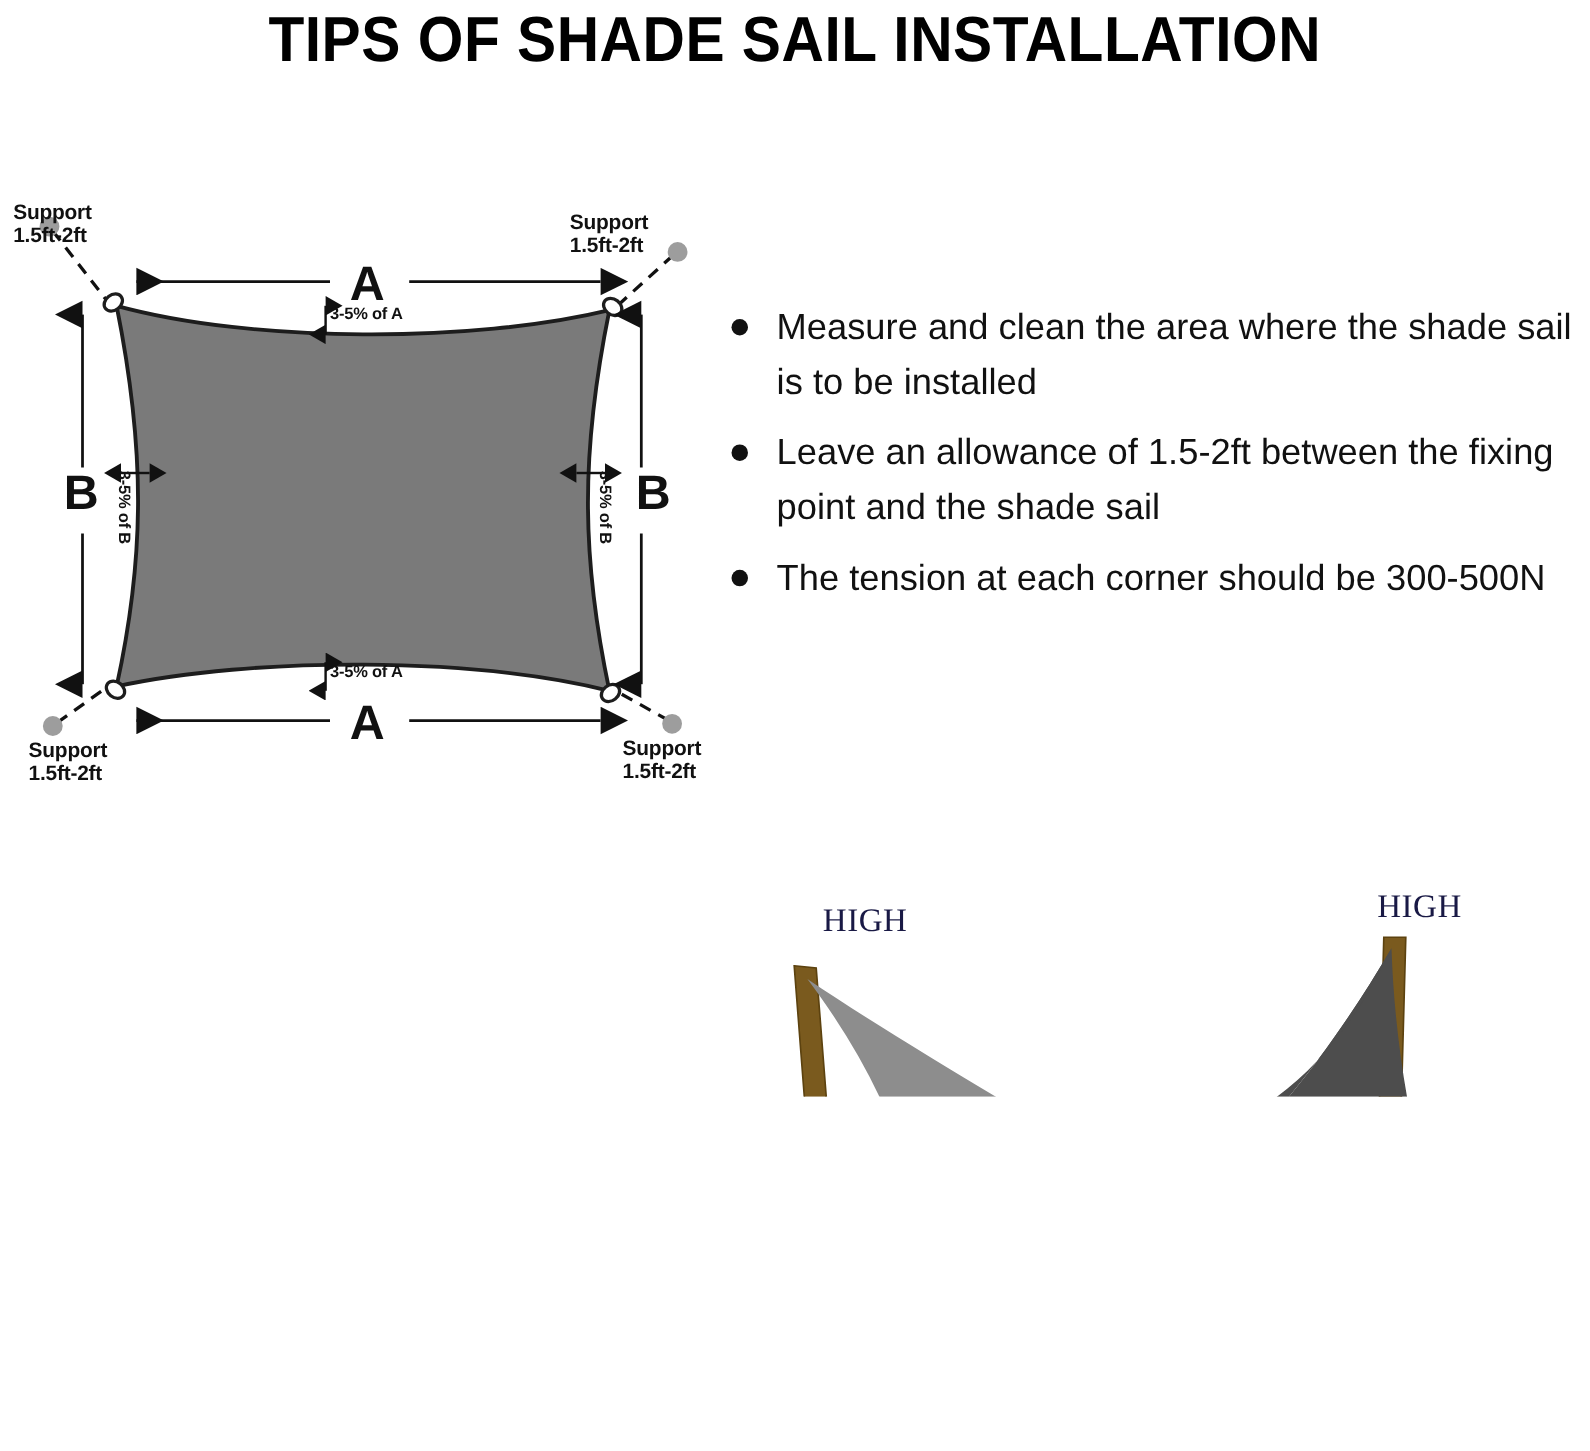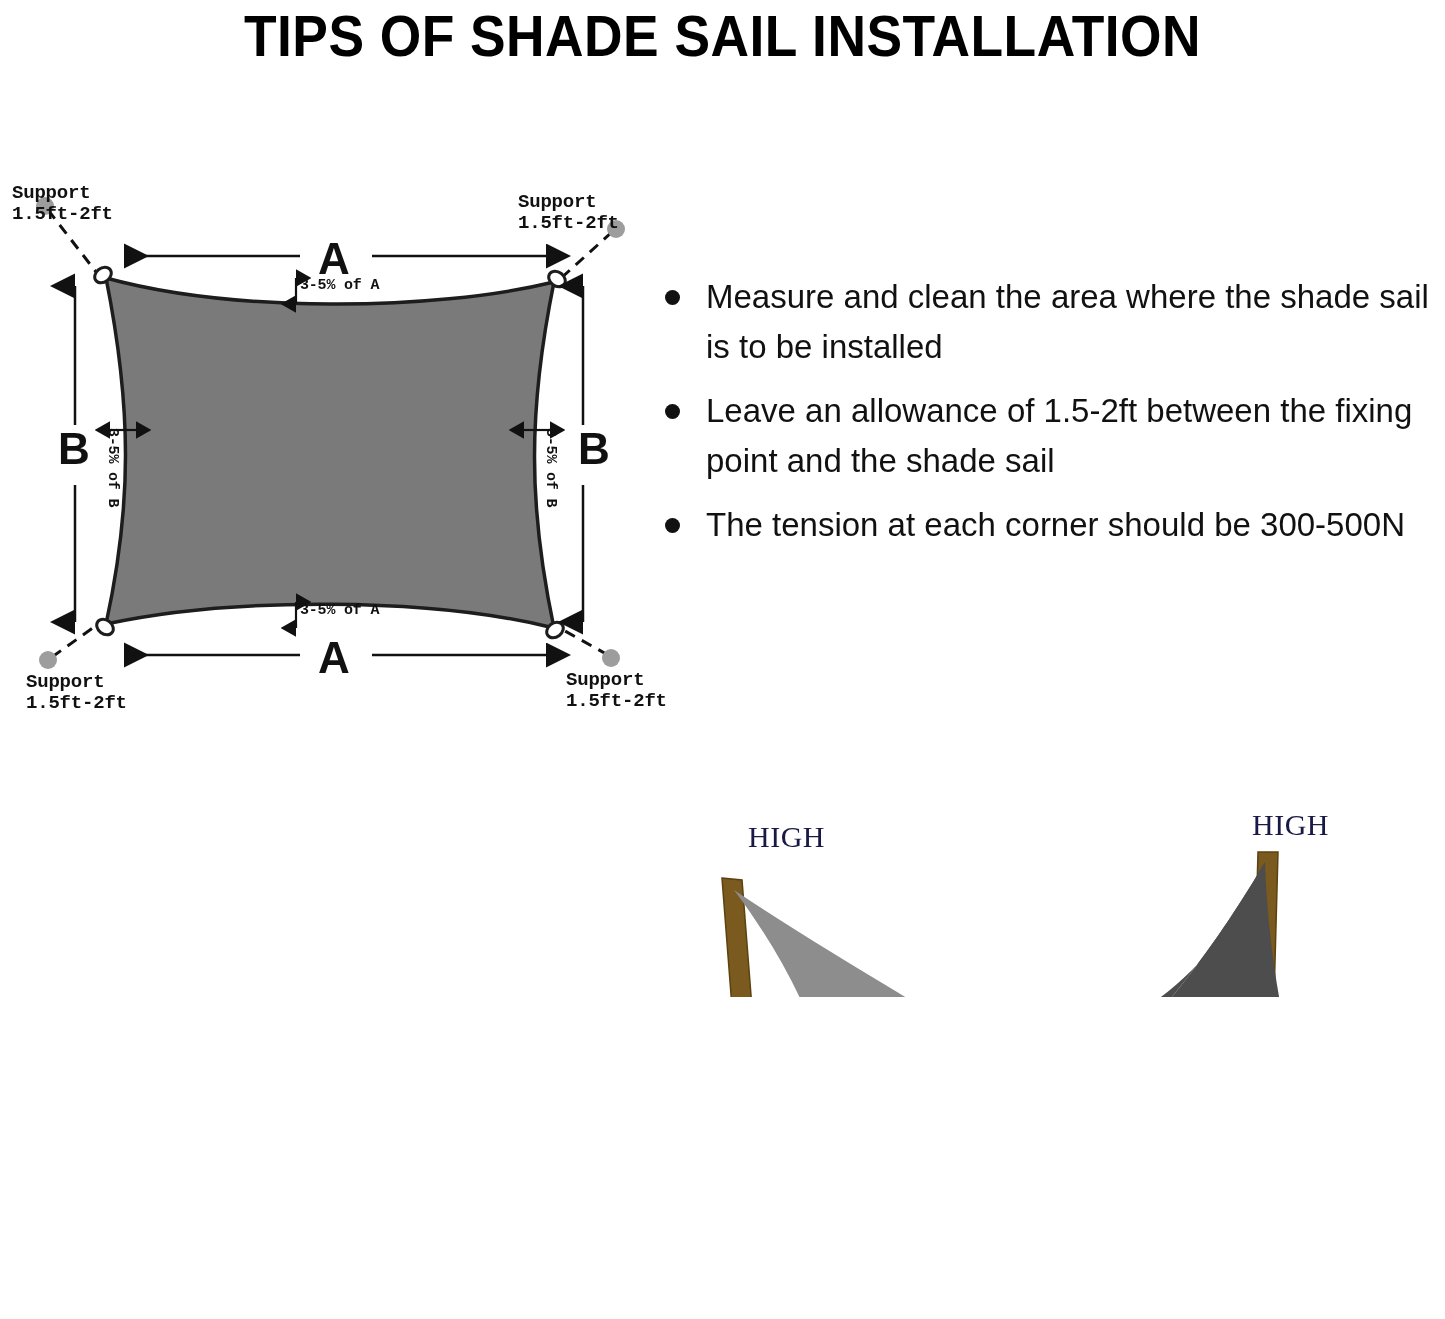--- a/index.html
+++ b/index.html
@@ -33,21 +33,21 @@
     white-space: nowrap;
   }
 
   
   .panel { position: absolute; }
 
   
   .lbl {
     position: absolute;
     color: #111111;
-    font-family: Liberation Mono, monospace;
+    font-family: Liberation Sans, sans-serif;
     white-space: pre;
     line-height: 1.12;
   }
   .support-lbl {
     font-size: 19px;
     font-weight: bold;
     letter-spacing: -0.2px;
   }
   .dim-letter {
     font-size: 44px;

